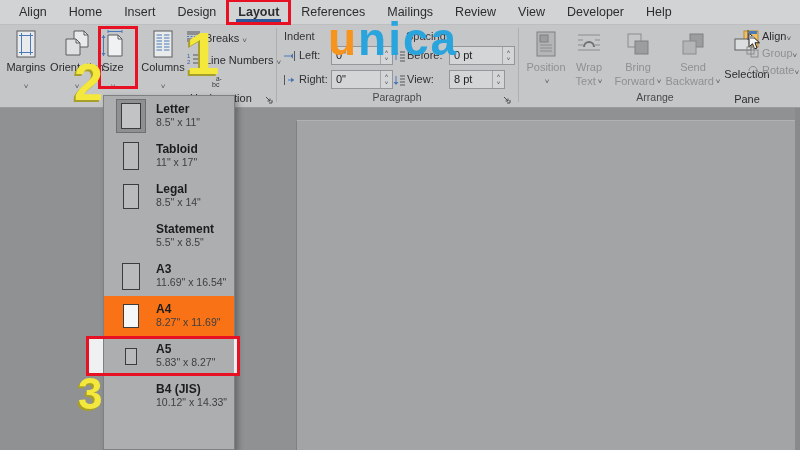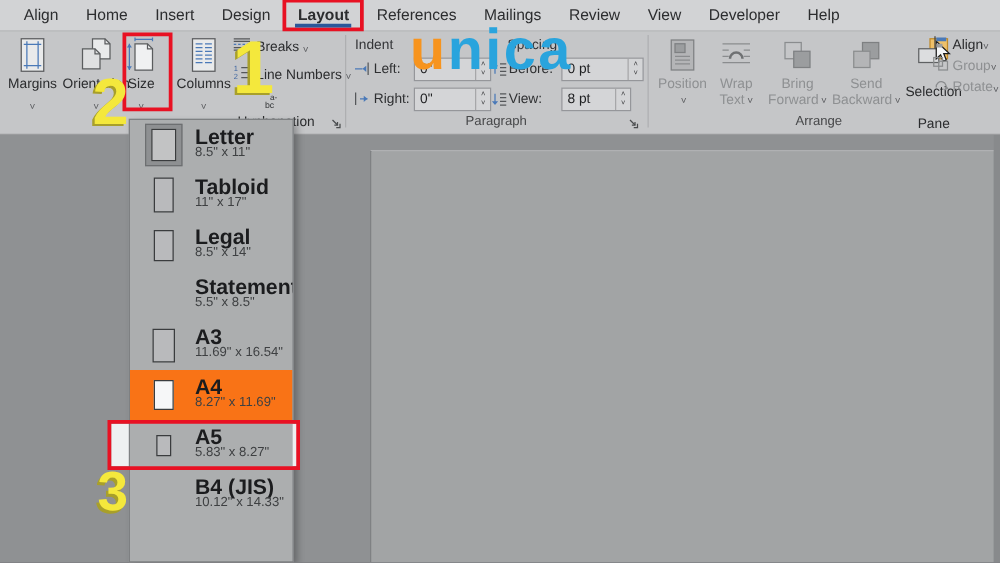--- a/index.html
+++ b/index.html
@@ -49,21 +49,21 @@
   
   .dropdown { position:absolute; left:103px; top:95px; width:132px; height:355px; background:#acaeaf; border:1px solid #7e8082; box-shadow:3px 3px 6px rgba(0,0,0,0.3); z-index:5; overflow:hidden; }
   .sz-item { position:relative; height:40px; display:flex; align-items:center; padding-left:8px; }
   .sz-item.highlighted { background:#f97316; }
   .sz-iconzone { width:38px; display:flex; align-items:center; justify-content:center; flex:none; }
   .pagebox { border:1.5px solid #3a3c3e; background:#b9babc; }
   .sz-item.highlighted .pagebox { background:#f6f7f8; }
   .selwrap { width:30px; height:34px; background:#8e9092; border:1px solid #6d6f71; display:flex; align-items:center; justify-content:center; }
   .selwrap .pagebox { background:#c2c3c4; }
   .sz-text { margin-left:6px; }
-  .sz-name { font-size:17px; font-weight:bold; color:#1b1c1e; line-height:13px; }
+  .sz-name { font-size:12px; font-weight:bold; color:#1b1c1e; line-height:13px; }
   .sz-dims { font-size:10.5px; color:#3e4042; line-height:13px; }
 
   
   .redbox { position:absolute; border:3px solid #e81123; z-index:8; pointer-events:none; }
   .whitepatch { position:absolute; background:#eef0f1; z-index:6; pointer-events:none; }
   .stepnum { position:absolute; font-weight:bold; color:#f4e83c; text-shadow:-2px 2px 0 #a89f2a; z-index:15; line-height:1; }
   .logo { position:absolute; left:328px; top:16px; font-size:46px; font-weight:bold; letter-spacing:2px; z-index:20; line-height:1; }
 </style>
 </head>
 <body>

